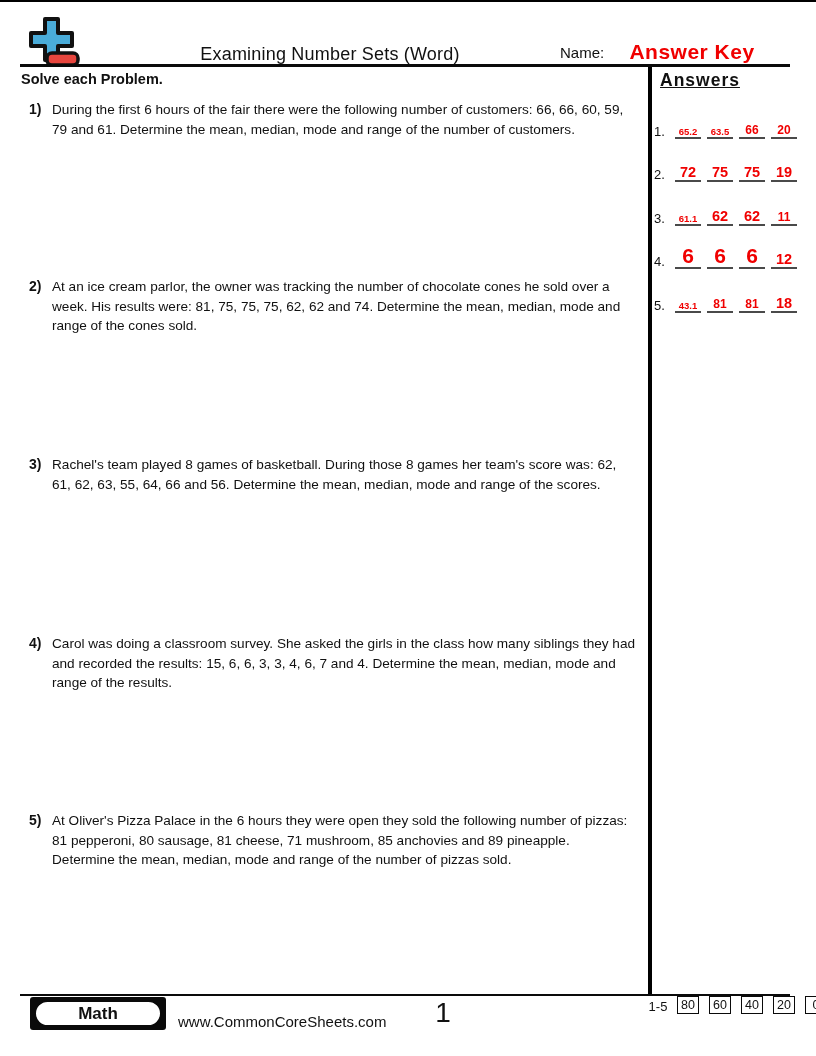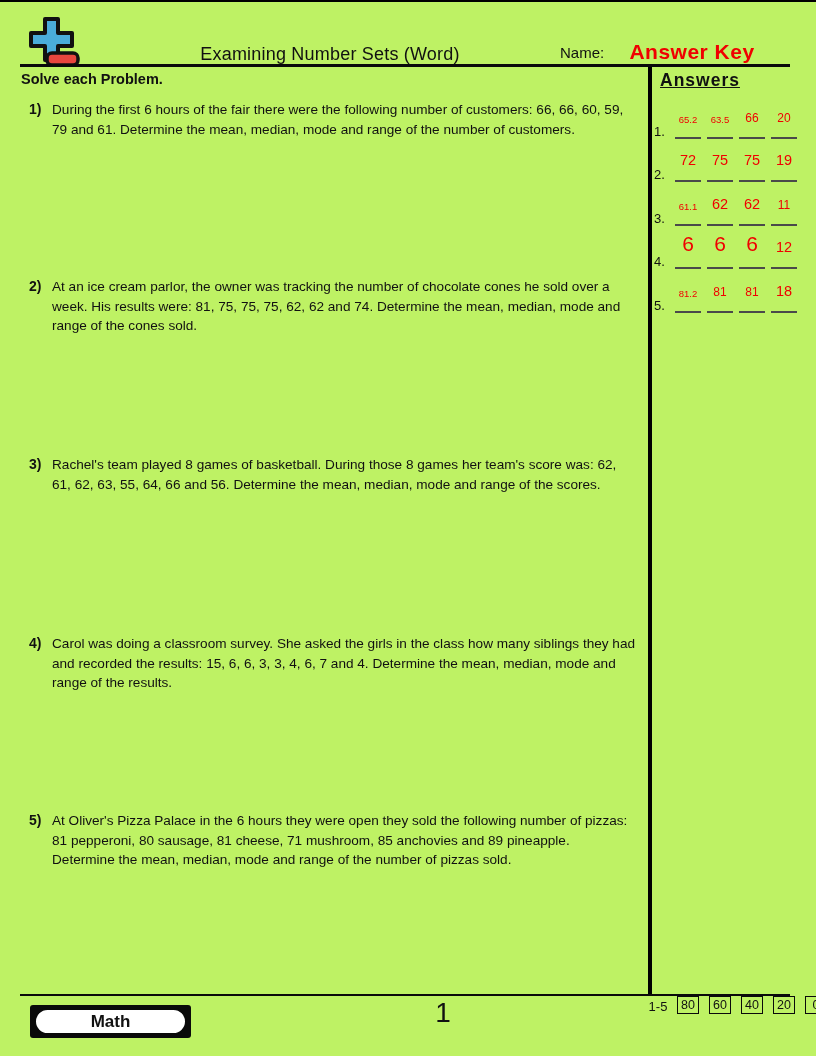--- a/index.html
+++ b/index.html
@@ -1,20 +1,20 @@
 <!DOCTYPE html>
 <html><head>
 <meta charset="utf-8">
 <style>
   * { margin:0; padding:0; box-sizing:border-box; }
   html,body { background:#e8e8e8; }
   .page {
     position:relative;
     width:816px; height:1056px;
-    background:#bef264;
+    background:#ffffff;
     font-family:"Liberation Sans", sans-serif;
     color:#111;
     overflow:hidden;
     margin:0 auto;
   }
   .top-edge { position:absolute; top:0; left:0; right:0; height:2px; background:#000; }
 
   
   .logo { position:absolute; left:28px; top:16px; width:56px; height:52px; }
   .worksheet-title {
@@ -44,31 +44,31 @@
   .answers-title {
     position:absolute; left:660px; top:70px; width:150px; 
     font-size:17.5px; font-weight:bold; text-decoration:underline; letter-spacing:1px;
   }
   .answer-row { position:absolute; left:654px; display:flex; align-items:flex-end; height:26px; }
   .r1 { top:113px; } .r2 { top:156px; } .r3 { top:200px; } .r4 { top:243px; } .r5 { top:287px; }
   .answer-row .row-num { font-size:13px; width:15px; flex:none; }
   .blank {
     width:26px; margin-left:6px; flex:none;
     border-bottom:2px solid #4a4a4a;
-    text-align:center; color:#f00000; font-weight:normal;
-    padding-bottom:13px; line-height:1;
+    text-align:center; color:#f00000; font-weight:bold;
+    padding-bottom:1px; line-height:1;
   }
   .sz-s  { font-size:9.5px; }
   .sz-m  { font-size:14.5px;margin-top:44px; }
   .sz-l  { font-size:12px; }
   .sz-xl { font-size:21px; }
 
   
   .footer-line { position:absolute; left:20px; right:26px; top:994px; height:2px; background:#0a0a0a; }
-  .math-badge { position:absolute; left:30px; top:997px; width:161px; height:33px; background:#0a0a0a; border-radius:3px;margin-top:8px; }
+  .math-badge { position:absolute; left:30px; top:997px; width:136px; height:33px; background:#0a0a0a; border-radius:3px; }
   .math-pill {
     position:absolute; left:4px; top:3px; right:4px; bottom:3px;
     background:#fff; border:2.5px solid #0a0a0a; border-radius:16px;
     display:flex; align-items:center; justify-content:center;
     font-size:17px; font-weight:bold;
   }
   .site-url { position:absolute; left:178px; top:1013px; font-size:15px; }
   .page-num { position:absolute; left:418px; top:997px; width:50px; text-align:center; font-size:28px; }
   .score-range { position:absolute; left:646px; top:999px; width:24px; text-align:center; font-size:13px; }
   .score-table { position:absolute; left:677px; top:996px; display:flex; gap:10px; }
@@ -142,30 +142,31 @@
   </div>
   <div class="answer-row r4">
     <div class="row-num">4.</div>
     <div class="blank sz-xl">6</div>
     <div class="blank sz-xl">6</div>
     <div class="blank sz-xl">6</div>
     <div class="blank sz-m">12</div>
   </div>
   <div class="answer-row r5">
     <div class="row-num">5.</div>
-    <div class="blank sz-s">81.2</div>
+    <div class="blank sz-s">43.1</div>
     <div class="blank sz-l">81</div>
     <div class="blank sz-l">81</div>
     <div class="blank sz-m">18</div>
   </div>
 
   <div class="footer-line"></div>
   <div class="math-badge">
     <div class="math-pill">Math</div>
   </div>
+  <div class="site-url">www.CommonCoreSheets.com</div>
   <div class="page-num">1</div>
   <div class="score-range">1-5</div>
   <div class="score-table">
     <div class="score-cell">80</div>
     <div class="score-cell">60</div>
     <div class="score-cell">40</div>
     <div class="score-cell">20</div>
     <div class="score-cell">0</div>
   </div>
 </div>

